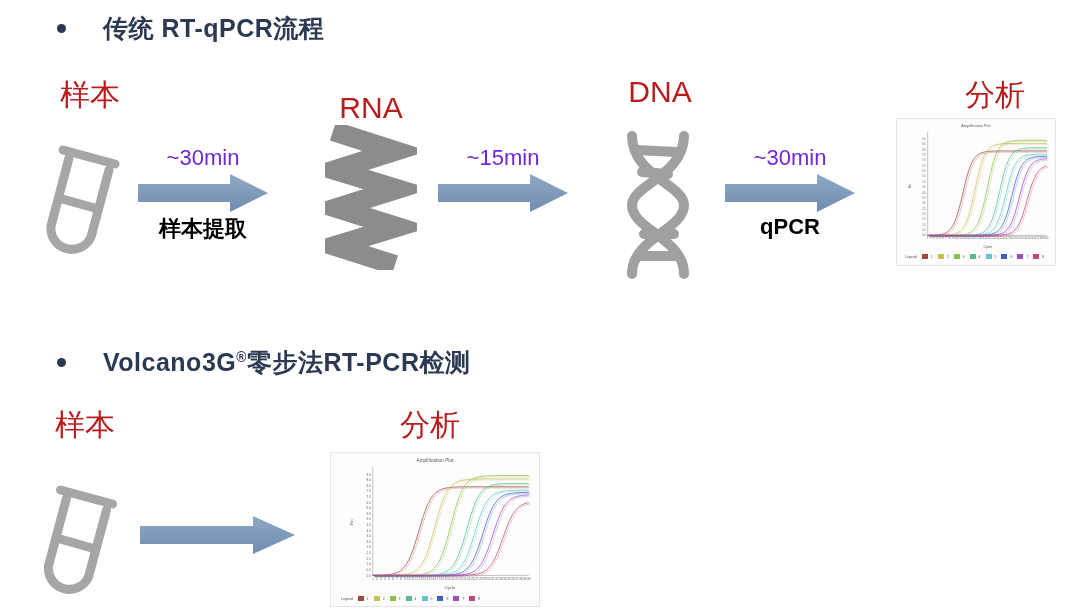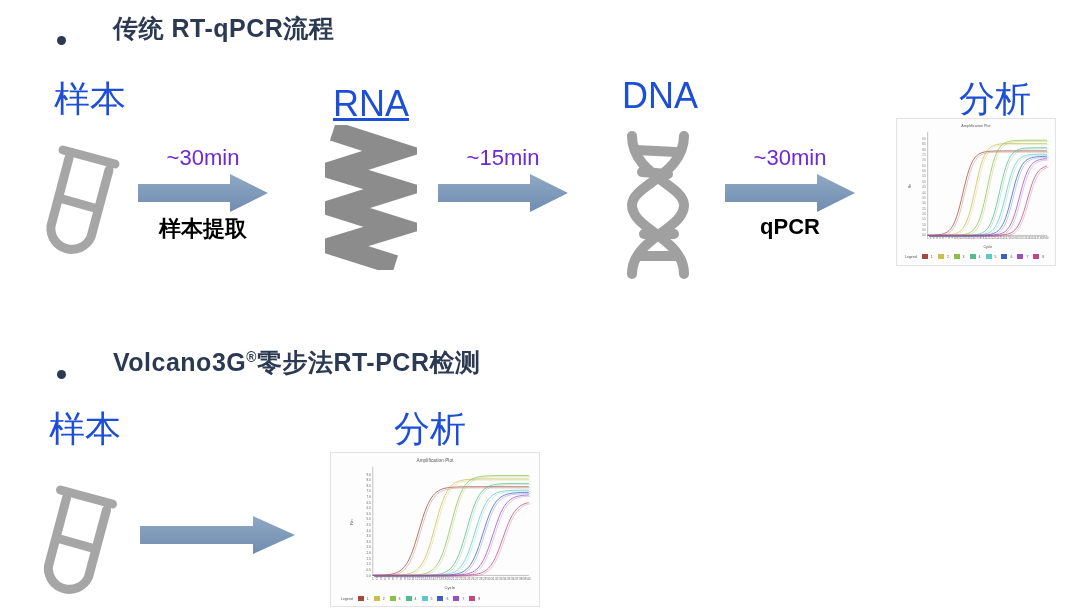--- a/index.html
+++ b/index.html
@@ -4,31 +4,31 @@
 <style>
   html,body{margin:0;padding:0;}
   body{
     width:1080px;height:611px;background:#ffffff;
     font-family:"Liberation Sans","DejaVu Sans",sans-serif;
     overflow:hidden;position:relative;
   }
   .stage{position:relative;width:1080px;height:611px;}
 
   
-  .heading{position:absolute;display:flex;align-items:flex-end;gap:47px;}
+  .heading{position:absolute;display:flex;align-items:center;gap:37px;}
   .bullet{width:9px;height:9px;border-radius:50%;background:#2b3a52;flex:0 0 auto;}
   .heading-text{
     font-size:25px;font-weight:bold;color:#2b3a52;letter-spacing:.5px;white-space:nowrap;
   }
   .heading-text sup{font-size:.55em;vertical-align:super;}
 
   
   .node{position:absolute;}
   .node-label{
-    position:absolute;font-size:36px;color:#1d4ed8;white-space:nowrap;
+    position:absolute;font-size:30px;color:#b91c1c;white-space:nowrap;
     text-align:center;font-weight:normal;
   }
 
   
   .arrow-group{position:absolute;text-align:center;}
   .arrow-time{
     font-size:22px;color:#6d28d9;white-space:nowrap;margin-bottom:2px;height:26px;line-height:26px;
   }
   .arrow-time.empty{visibility:hidden;}
   .arrow-shape{display:block;}
@@ -81,21 +81,21 @@
           <stop offset="0%" stop-color="#90a8c4"></stop>
           <stop offset="100%" stop-color="#6f8cb0"></stop>
         </linearGradient>
       </defs>
       <polygon points="0,11 92,11 92,1 130,20 92,39 92,29 0,29" fill="url(#ag1)"></polygon>
     </svg>
     <div class="arrow-caption">样本提取</div>
   </div>
 
   <div class="node" style="left:325px;top:75px;width:92px;height:200px;">
-    <div class="node-label" style="left:0;top:8px;width:92px;text-decoration:underline;">RNA</div>
+    <div class="node-label" style="left:0;top:16px;width:92px;">RNA</div>
     <svg width="92" height="145" viewBox="0 0 92 145" style="position:absolute;left:0;top:50px;">
       <path d="M8 6 L70 26 L10 45 L72 64 L12 83 L72 102 L10 121 L70 140" stroke="#8c8c8c" stroke-width="20" fill="none" stroke-linejoin="miter"></path>
     </svg>
   </div>
 
   <div class="arrow-group" style="left:438px;top:145px;width:130px;">
     <div class="arrow-time">~15min</div>
     <svg class="arrow-shape" width="130" height="40" viewBox="0 0 130 40">
       <polygon points="0,11 92,11 92,1 130,20 92,39 92,29 0,29" fill="url(#ag1)"></polygon>
     </svg>

